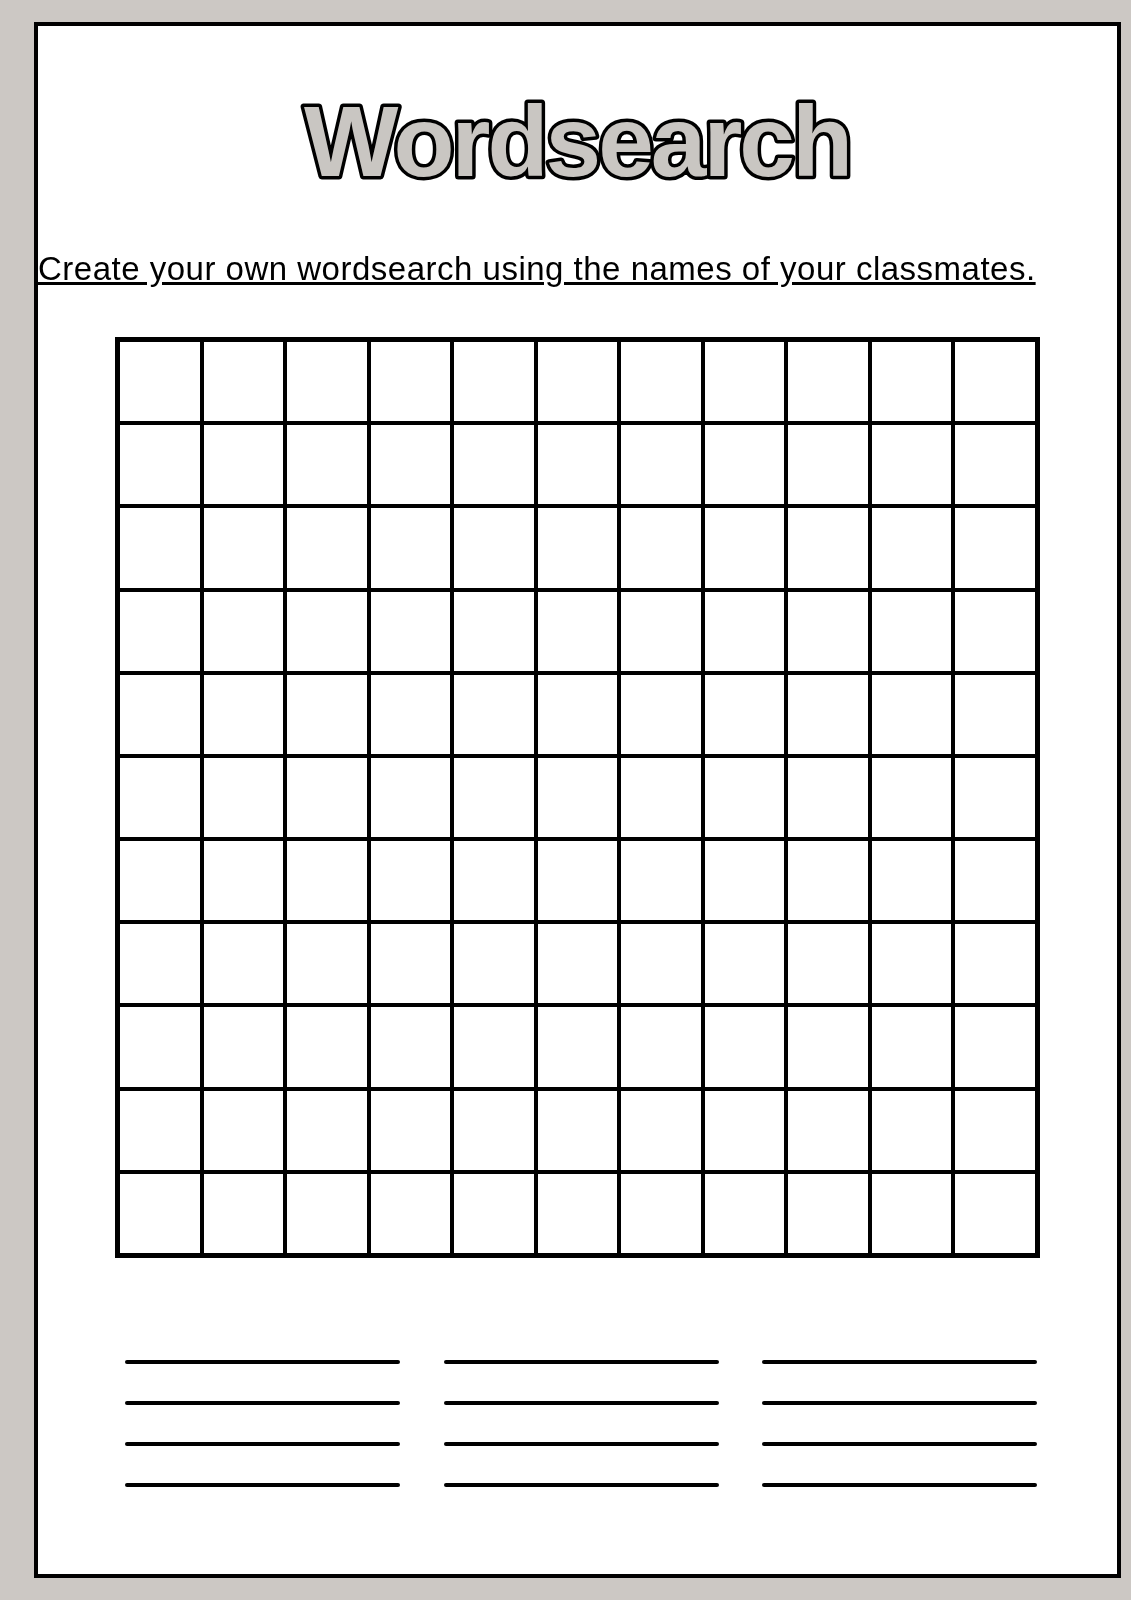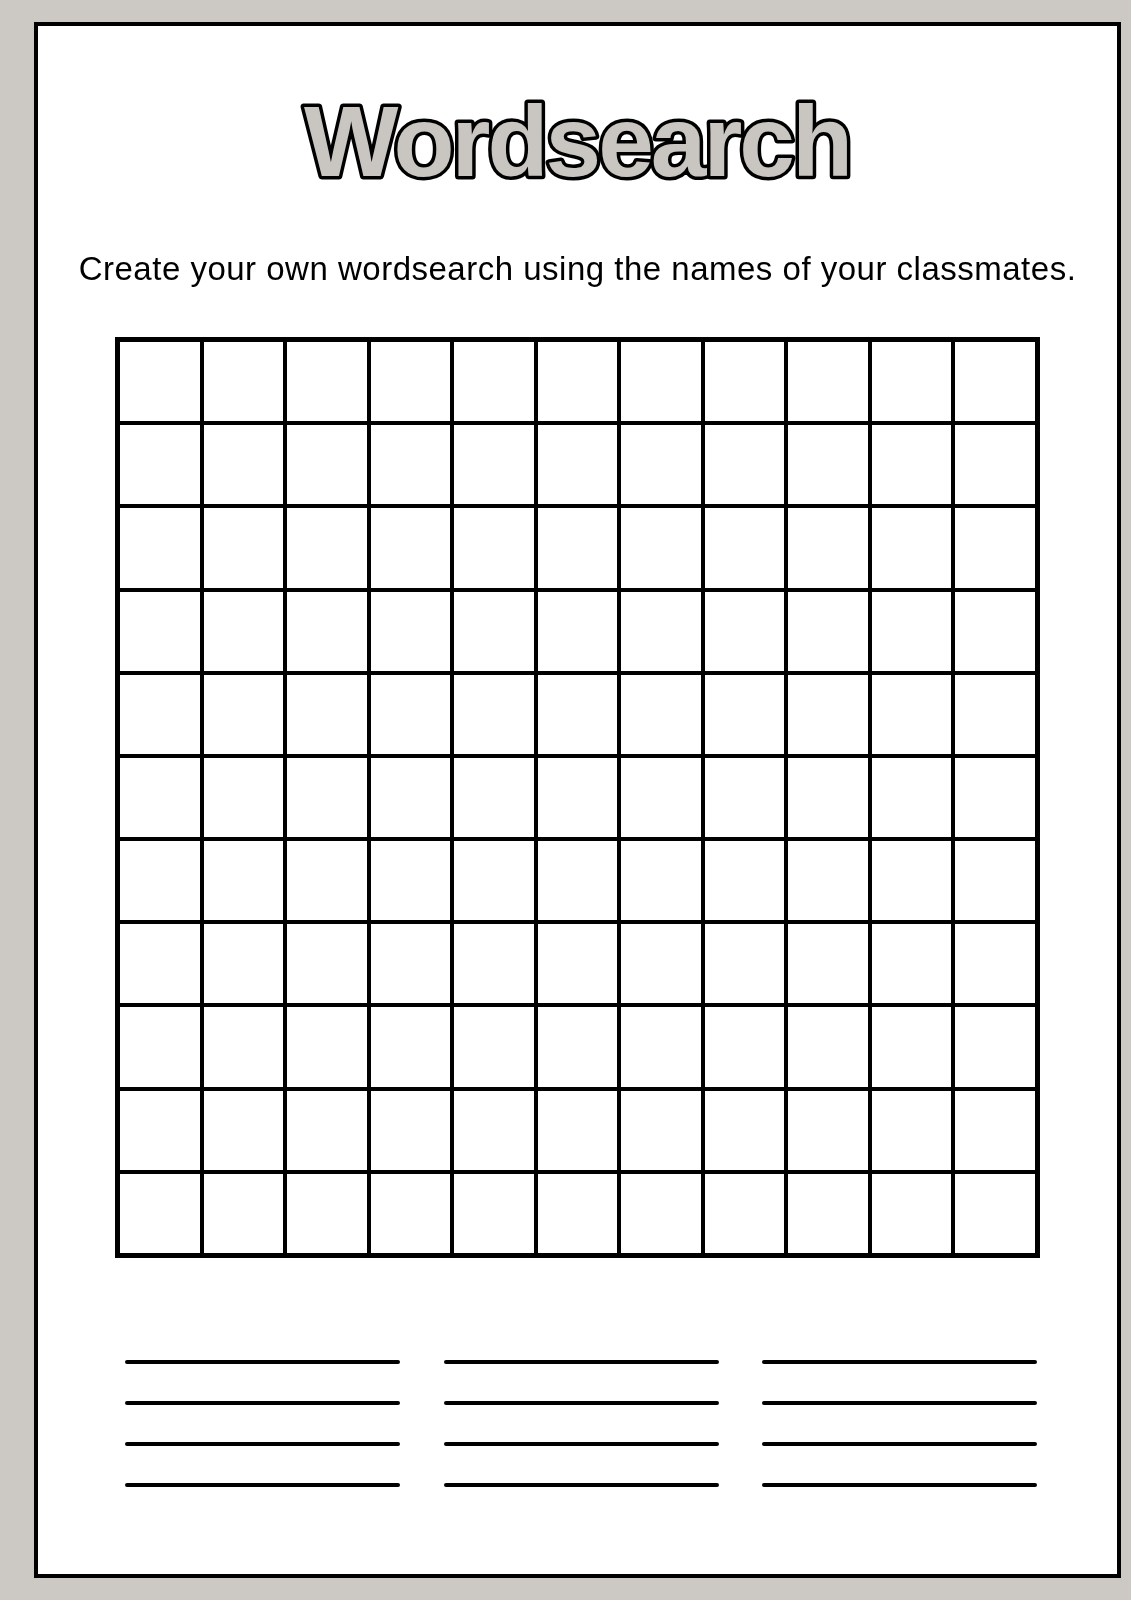--- a/index.html
+++ b/index.html
@@ -52,26 +52,26 @@
     stroke-linejoin: round;
     paint-order: stroke fill;
   }
 
   
   .instruction {
     position: absolute;
     left: 0;
     top: 222px;
     width: 100%;
-    text-align: center;
     font-size: 33px;
     letter-spacing: 0.5px;
     line-height: 42px;
     color: var(--ink, #000000);
     white-space: nowrap;
+    text-decoration: underline;
   }
 
   
   .grid {
     position: absolute;
     left: 77px;
     top: 311px;
     width: 925px;
     height: 921px;
     box-sizing: border-box;

